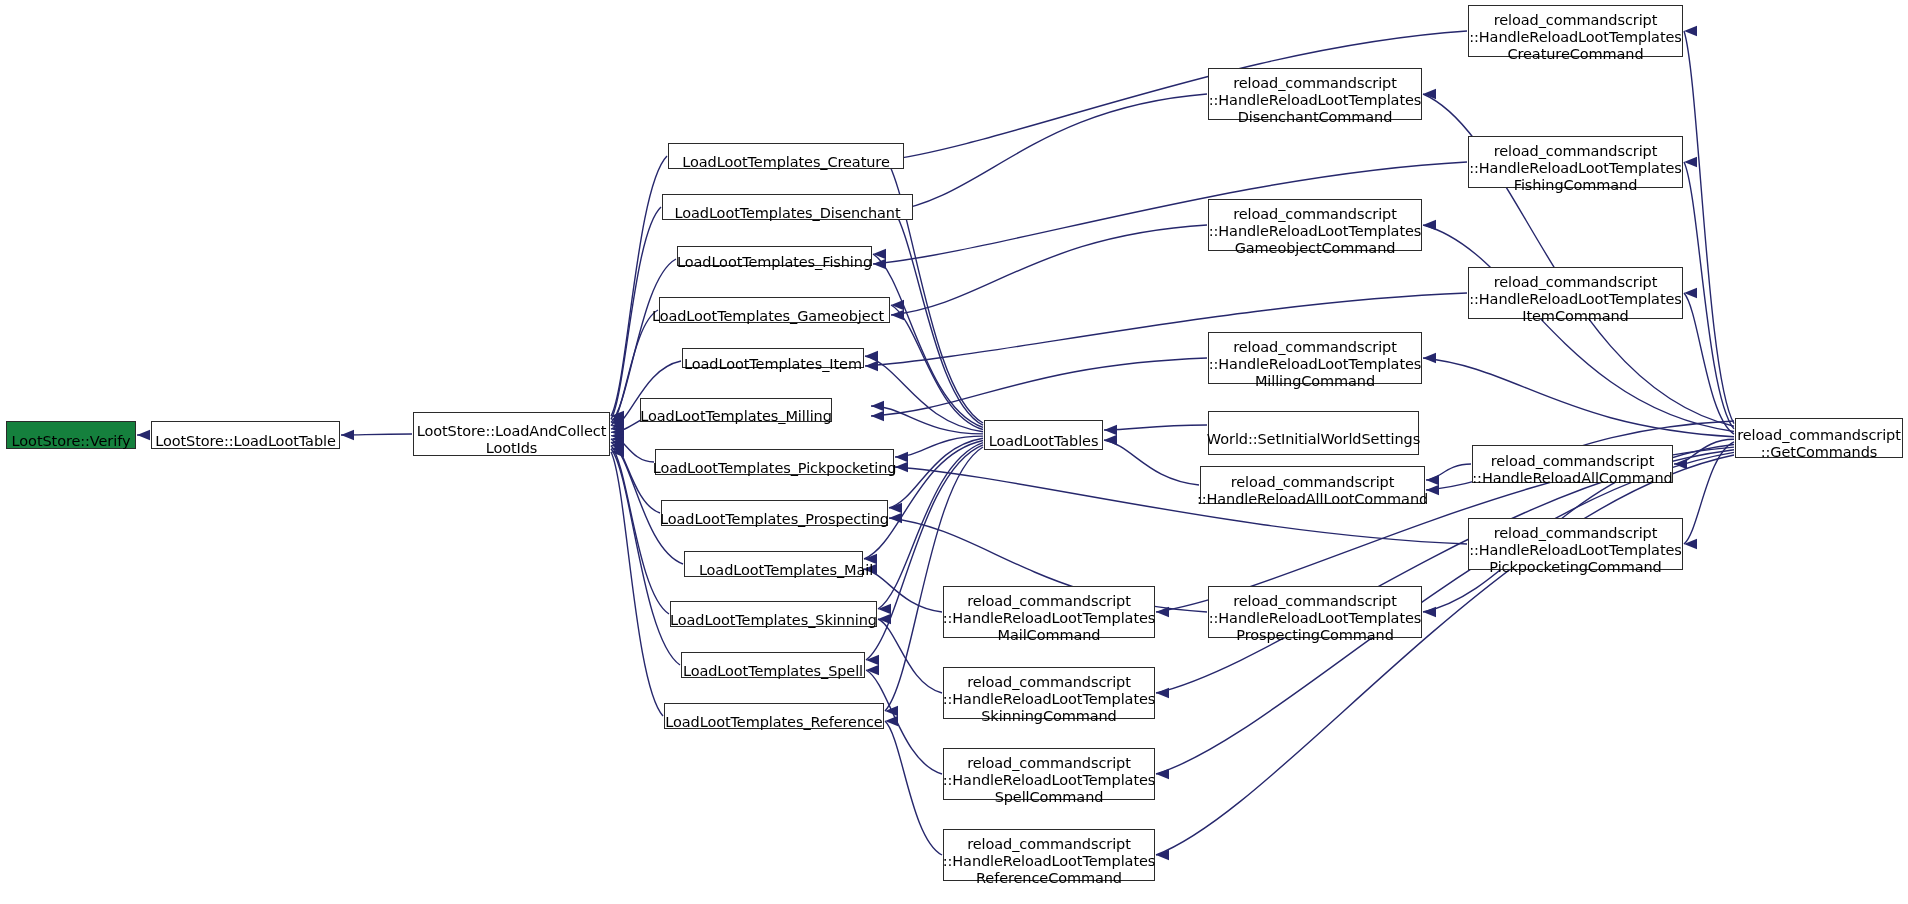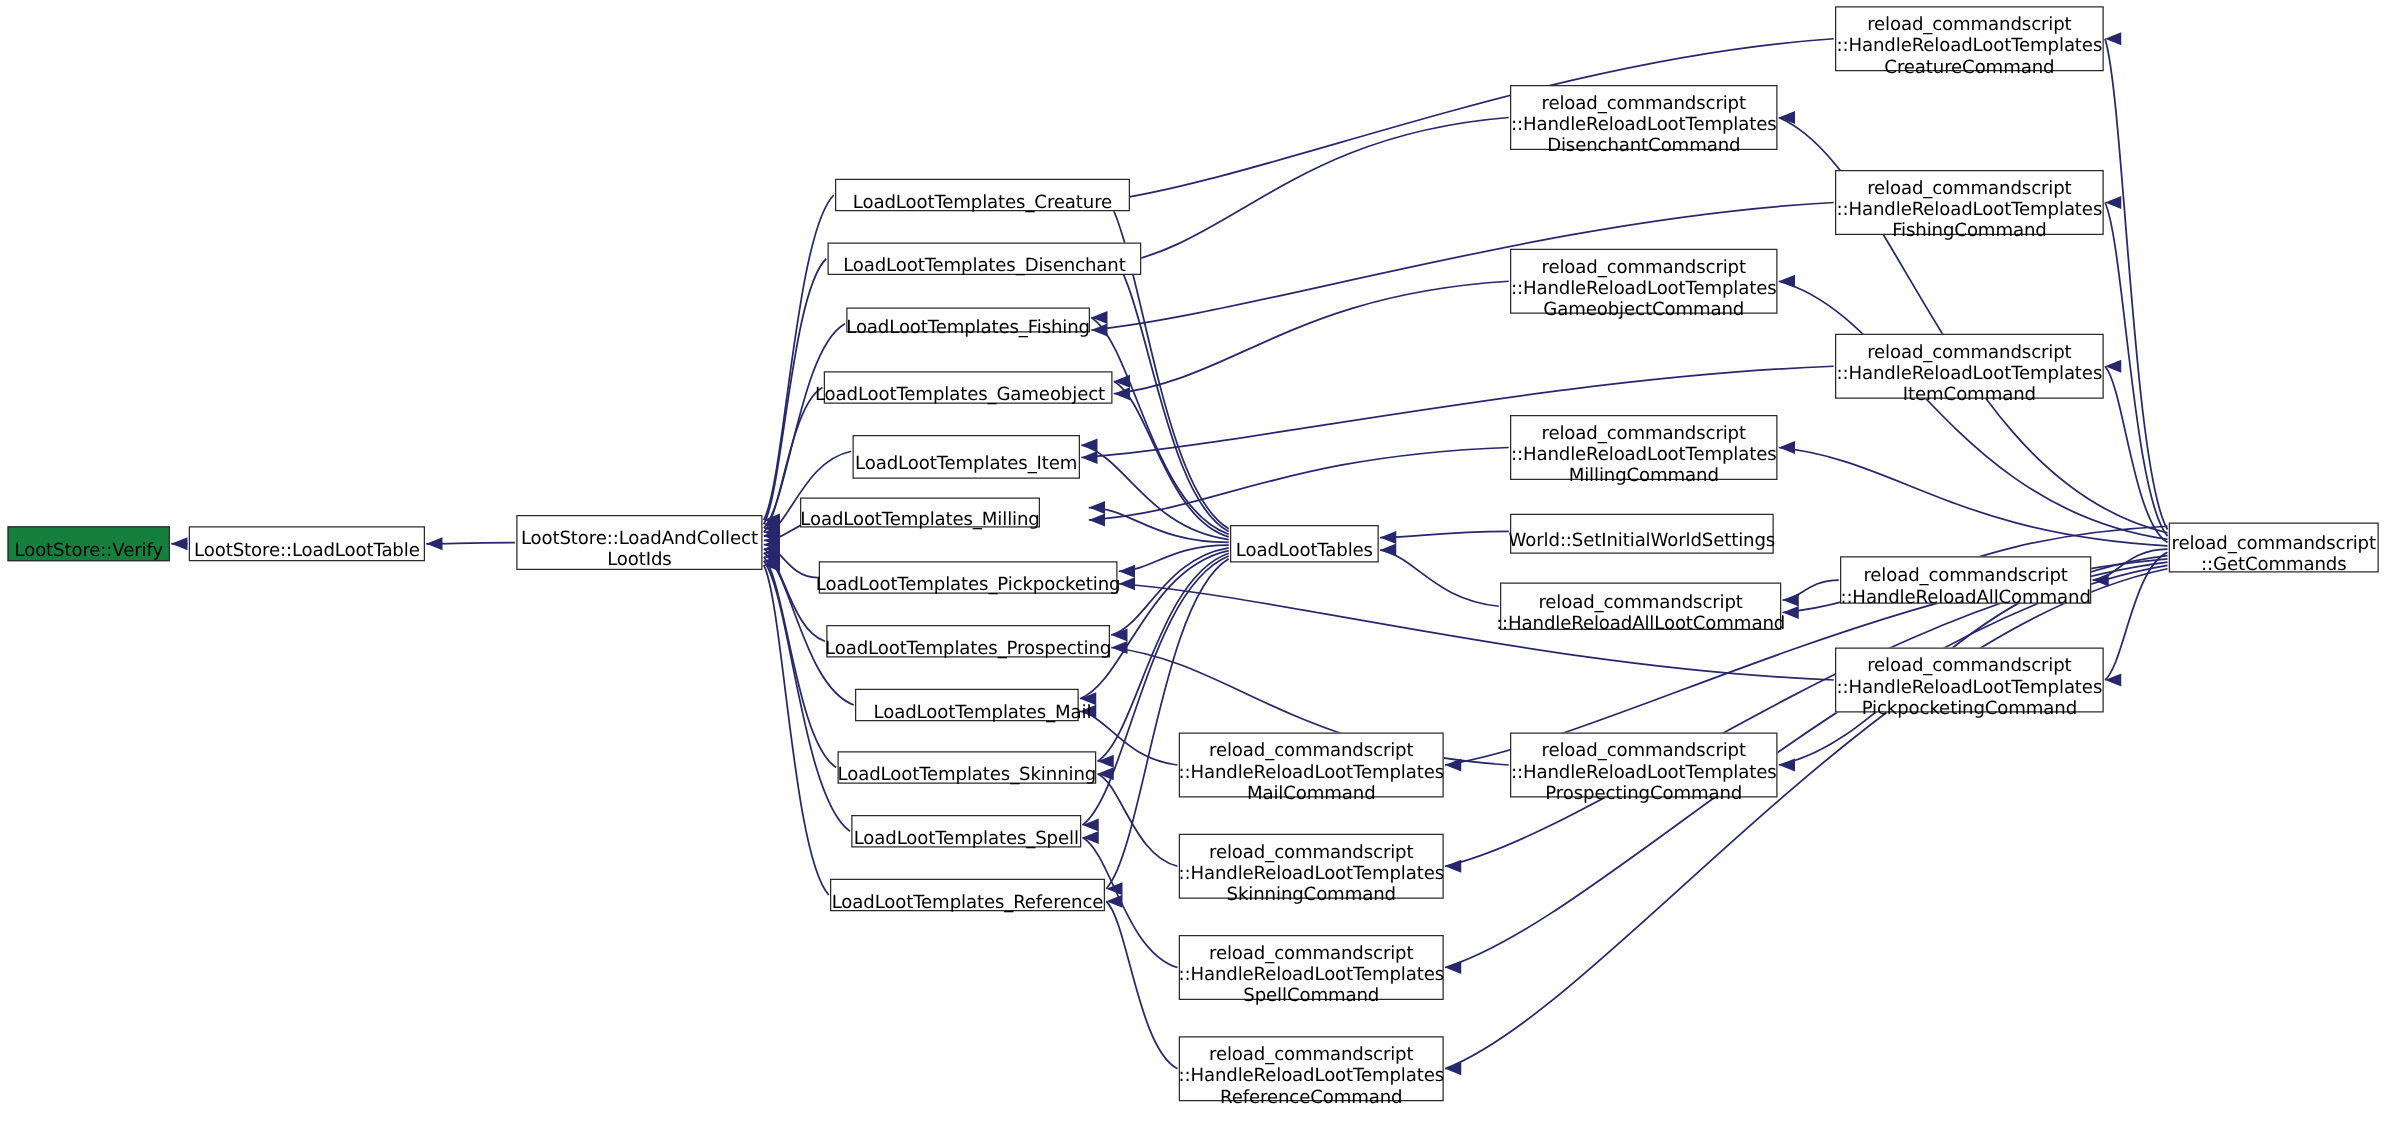--- a/index.html
+++ b/index.html
@@ -149,21 +149,21 @@
     </svg>
   <div id="nodes">
       <div class="node highlight" style="left: 6px; top: 421px; width: 130px; height: 28px;"><span class="lbl">LootStore::Verify</span></div>
       <div class="node" style="left: 151px; top: 421px; width: 189px; height: 28px; text-align: center;"><span class="lbl">LootStore::LoadLootTable</span></div>
       <div class="node" style="left: 413px; top: 412px; width: 197px; height: 44px;"><span class="lbl">LootStore::LoadAndCollect
 LootIds</span></div>
       <div class="node" style="left: 668px; top: 143px; width: 236px; height: 26px;"><span class="lbl">LoadLootTemplates_Creature</span></div>
       <div class="node" style="left: 662px; top: 194px; width: 251px; height: 26px;"><span class="lbl">LoadLootTemplates_Disenchant</span></div>
       <div class="node" style="left: 677px; top: 246px; width: 195px; height: 20px;"><span class="lbl">LoadLootTemplates_Fishing</span></div>
       <div class="node" style="left: 659px; top: 297px; width: 231px; height: 26px; justify-content: flex-end;"><span class="lbl">LoadLootTemplates_Gameobject</span></div>
-      <div class="node" style="left: 682px; top: 348px; width: 182px; height: 35px;"><span class="lbl">LoadLootTemplates_Item</span></div>
+      <div class="node" style="left: 682px; top: 348px; width: 182px; height: 20px;"><span class="lbl">LoadLootTemplates_Item</span></div>
       <div class="node" style="left: 640px; top: 398px; width: 192px; height: 24px;"><span class="lbl">LoadLootTemplates_Milling</span></div>
       <div class="node" style="left: 655px; top: 449px; width: 239px; height: 26px;"><span class="lbl">LoadLootTemplates_Pickpocketing</span></div>
       <div class="node" style="left: 661px; top: 500px; width: 227px; height: 26px;"><span class="lbl">LoadLootTemplates_Prospecting</span></div>
       <div class="node" style="left: 684px; top: 551px; width: 179px; height: 26px; padding-left: 25px;"><span class="lbl">LoadLootTemplates_Mail</span></div>
       <div class="node" style="left: 670px; top: 601px; width: 207px; height: 26px;"><span class="lbl">LoadLootTemplates_Skinning</span></div>
       <div class="node" style="left: 681px; top: 652px; width: 184px; height: 26px;"><span class="lbl">LoadLootTemplates_Spell</span></div>
       <div class="node" style="left: 664px; top: 703px; width: 220px; height: 26px;"><span class="lbl">LoadLootTemplates_Reference</span></div>
       <div class="node" style="left: 984px; top: 420px; width: 119px; height: 30px;"><span class="lbl">LoadLootTables</span></div>
       <div class="node" style="left: 943px; top: 586px; width: 212px; height: 52px;"><span class="lbl">reload_commandscript
 ::HandleReloadLootTemplates
@@ -179,21 +179,21 @@
 ReferenceCommand</span></div>
       <div class="node" style="left: 1208px; top: 68px; width: 214px; height: 52px;"><span class="lbl">reload_commandscript
 ::HandleReloadLootTemplates
 DisenchantCommand</span></div>
       <div class="node" style="left: 1208px; top: 199px; width: 214px; height: 52px;"><span class="lbl">reload_commandscript
 ::HandleReloadLootTemplates
 GameobjectCommand</span></div>
       <div class="node" style="left: 1208px; top: 332px; width: 214px; height: 52px;"><span class="lbl">reload_commandscript
 ::HandleReloadLootTemplates
 MillingCommand</span></div>
-      <div class="node" style="left: 1208px; top: 411px; width: 211px; height: 32px;"><span class="lbl">World::SetInitialWorldSettings</span></div>
+      <div class="node" style="left: 1208px; top: 411px; width: 211px; height: 44px;"><span class="lbl">World::SetInitialWorldSettings</span></div>
       <div class="node" style="left: 1200px; top: 466px; width: 225px; height: 38px;"><span class="lbl">reload_commandscript
 ::HandleReloadAllLootCommand</span></div>
       <div class="node" style="left: 1208px; top: 586px; width: 214px; height: 52px;"><span class="lbl">reload_commandscript
 ::HandleReloadLootTemplates
 ProspectingCommand</span></div>
       <div class="node" style="left: 1468px; top: 5px; width: 215px; height: 52px;"><span class="lbl">reload_commandscript
 ::HandleReloadLootTemplates
 CreatureCommand</span></div>
       <div class="node" style="left: 1468px; top: 136px; width: 215px; height: 52px;"><span class="lbl">reload_commandscript
 ::HandleReloadLootTemplates

